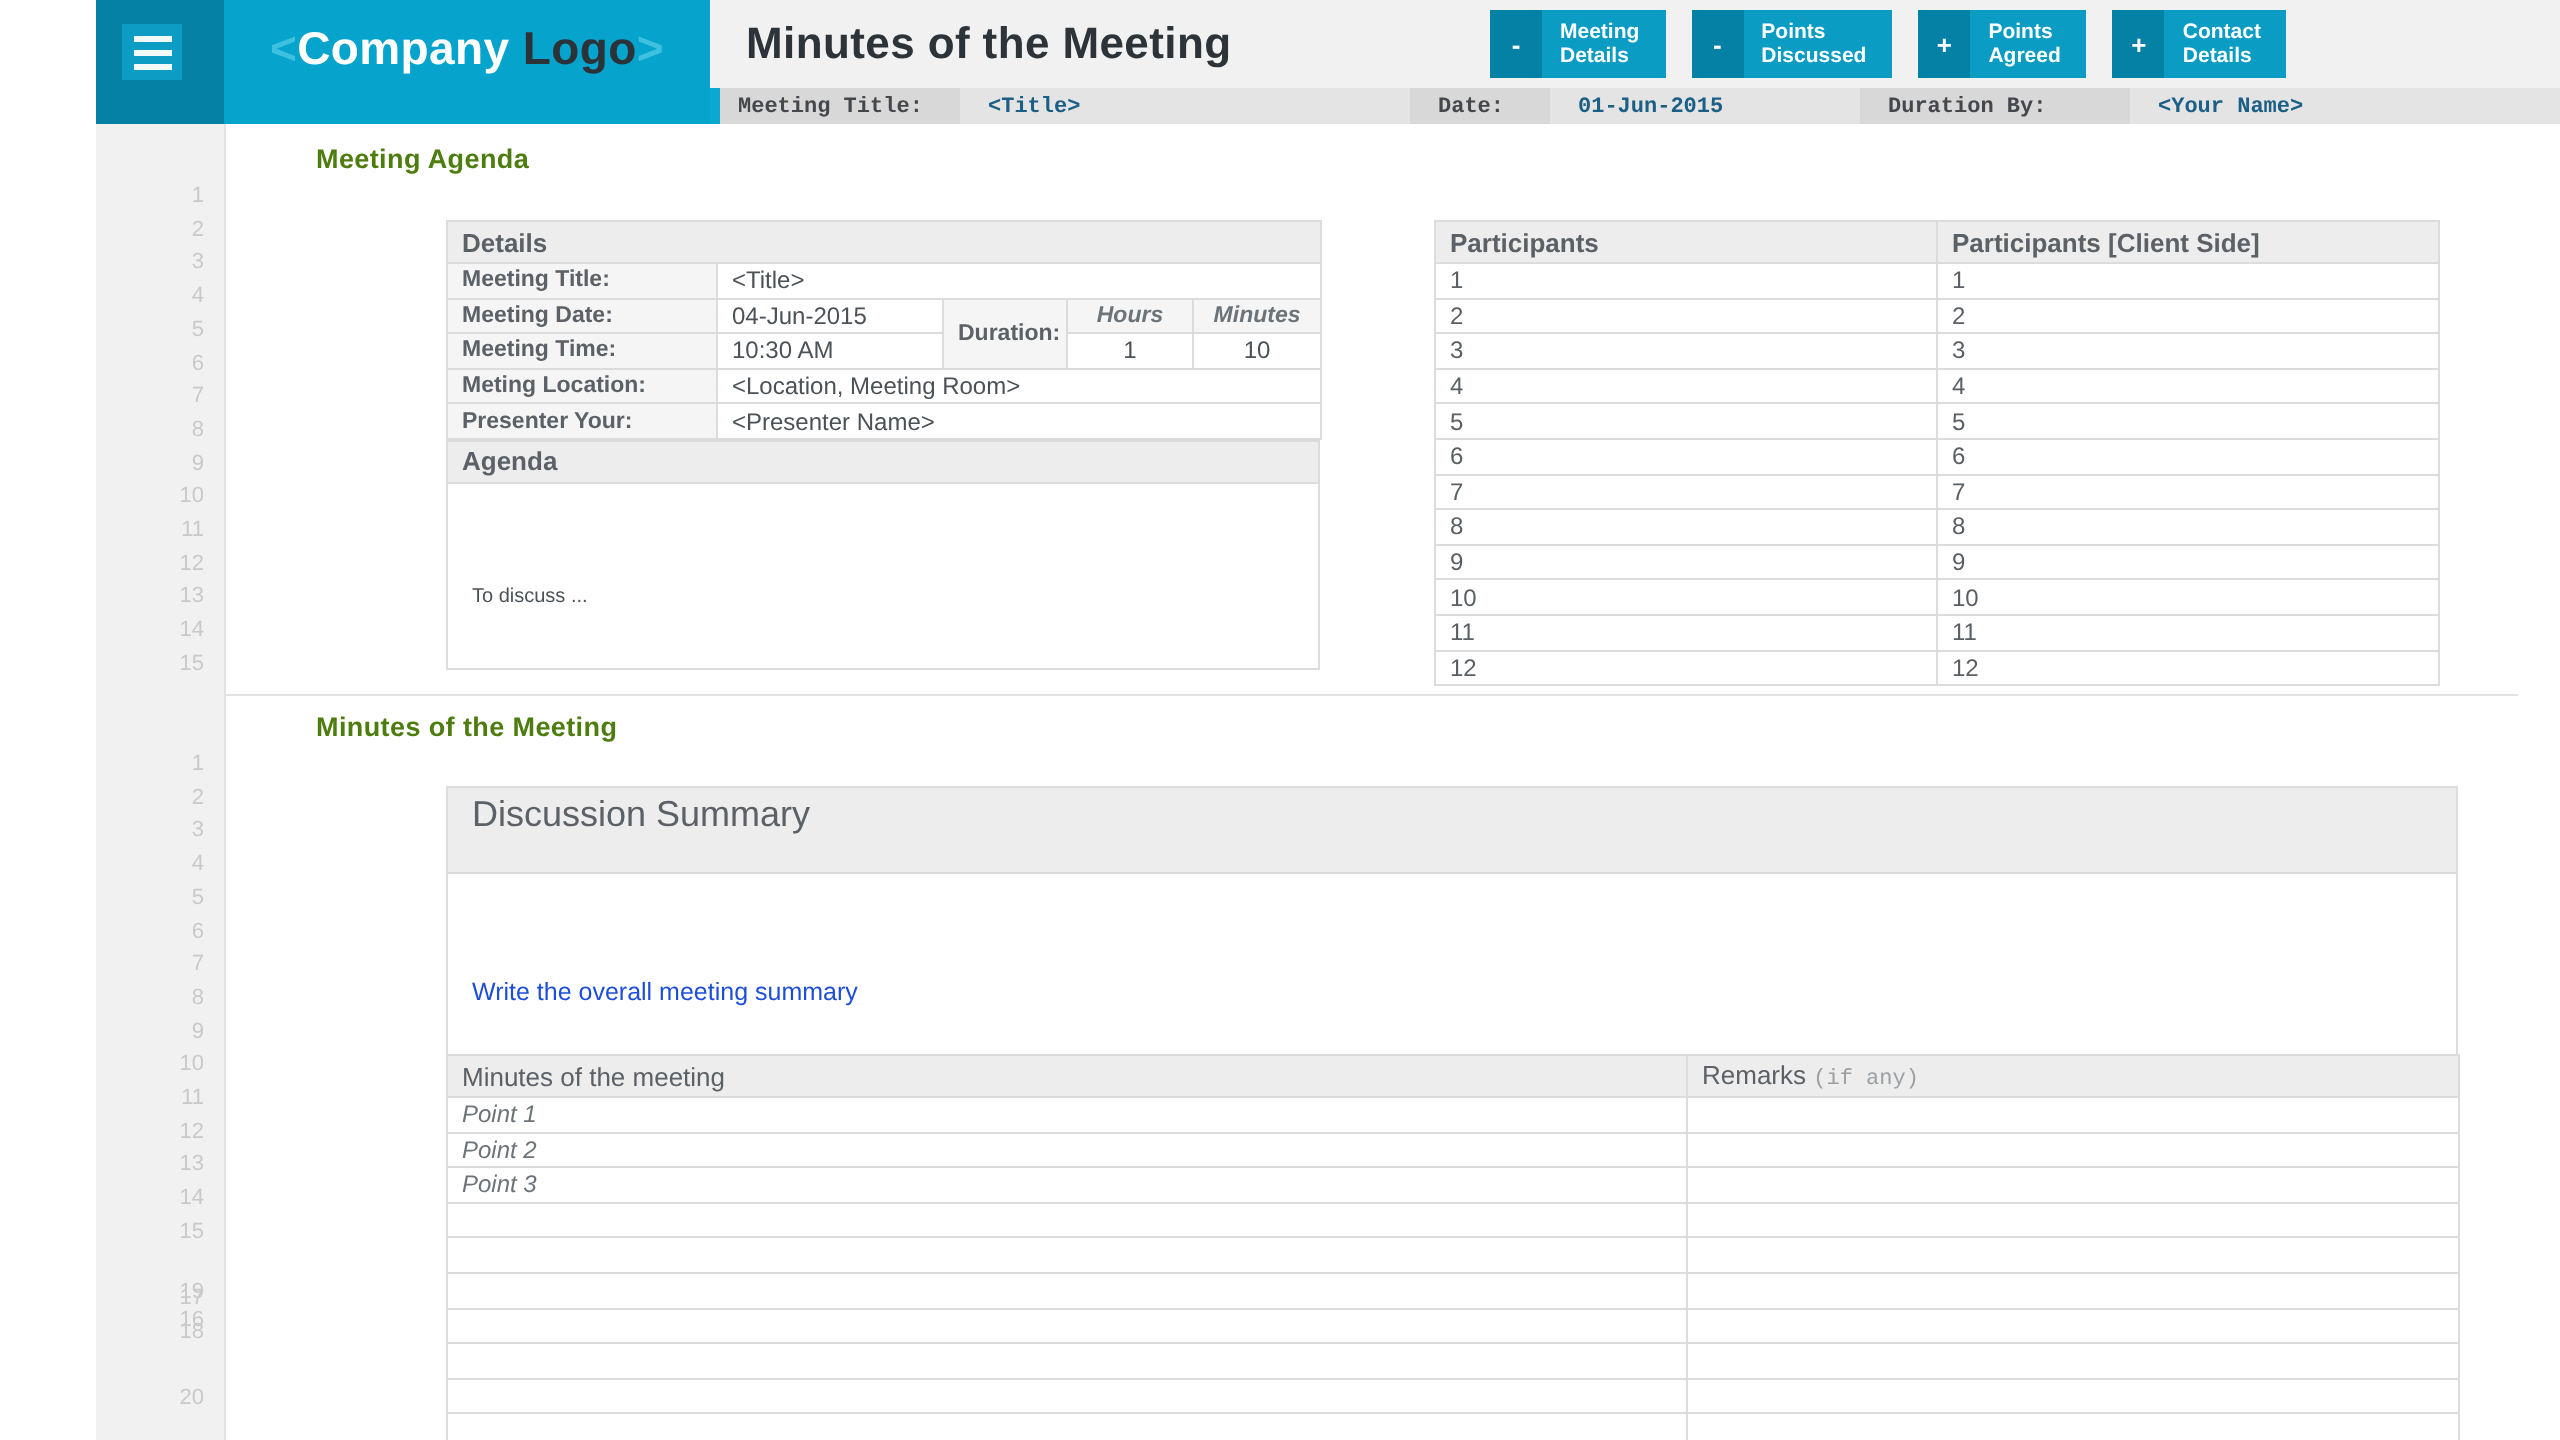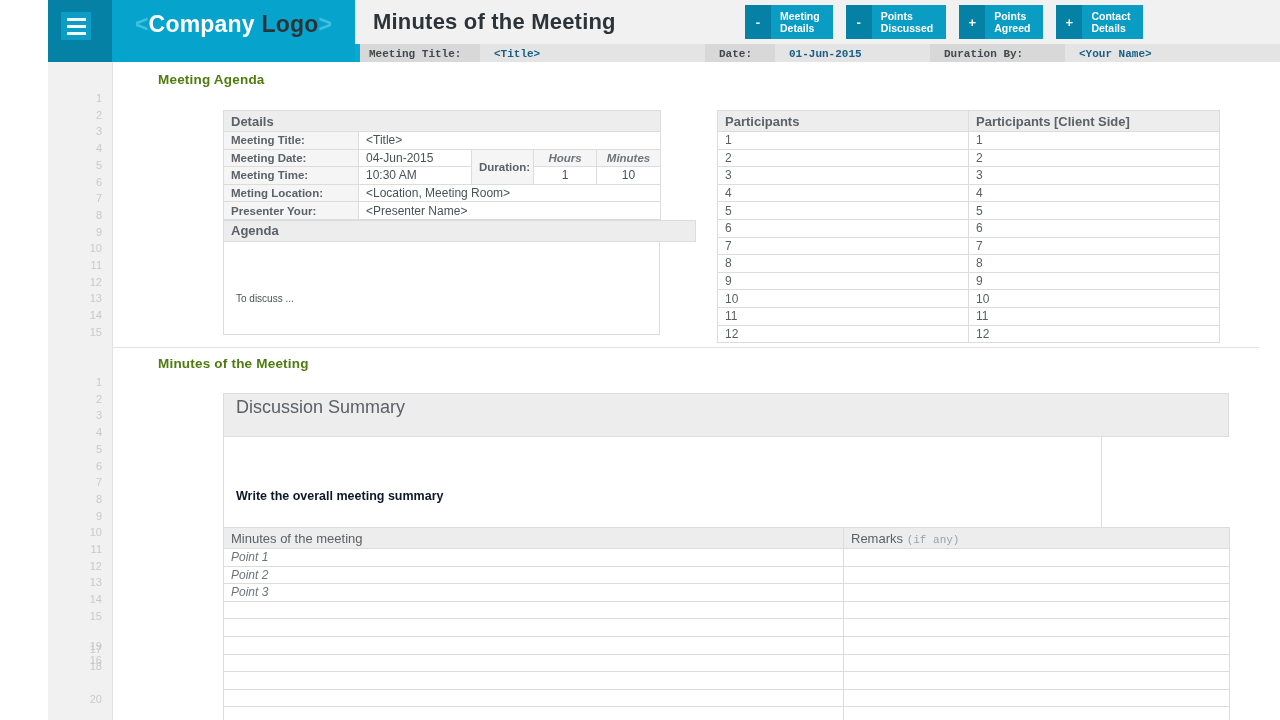--- a/index.html
+++ b/index.html
@@ -270,25 +270,24 @@
     padding: 3px 0 18px 12px;
     box-sizing: border-box;
     width: 1006px;
   }
   .summary-body {
     border: 1px solid #dcdcdc;
     border-top: none;
     height: 92px;
     background: #ffffff;
     font-size: 12.5px;
-    color: #0f172a;
+    color: #1d4ed8;
     padding: 52px 0 0 12px;
     box-sizing: border-box;
-    width: 879px;
-    font-weight: bold;
+    width: 1006px;
   }
 
   
   .minutes-wrap {
     position: absolute;
     left: 110px; top: 465px;
     width: 1006px;
   }
   .minutes-wrap table.grid td { height: 16.6px; }
   .mh {
@@ -440,21 +439,21 @@
               <tr>
                 <td class="lbl-cell">Meting Location:</td>
                 <td class="val-cell" colspan="4">&lt;Location, Meeting Room&gt;</td>
               </tr>
               <tr>
                 <td class="lbl-cell">Presenter Your:</td>
                 <td class="val-cell" colspan="4">&lt;Presenter Name&gt;</td>
               </tr>
             </tbody>
         </table>
-        <table class="grid" style="width:473px;">
+        <table class="grid" style="width:437px;">
           <tbody>
               <tr>
                 <td class="hdr-cell">Agenda</td>
               </tr>
             </tbody>
         </table>
         <div class="agenda-body">To discuss ...</div>
       </div>
 
       <div class="parts-wrap">

